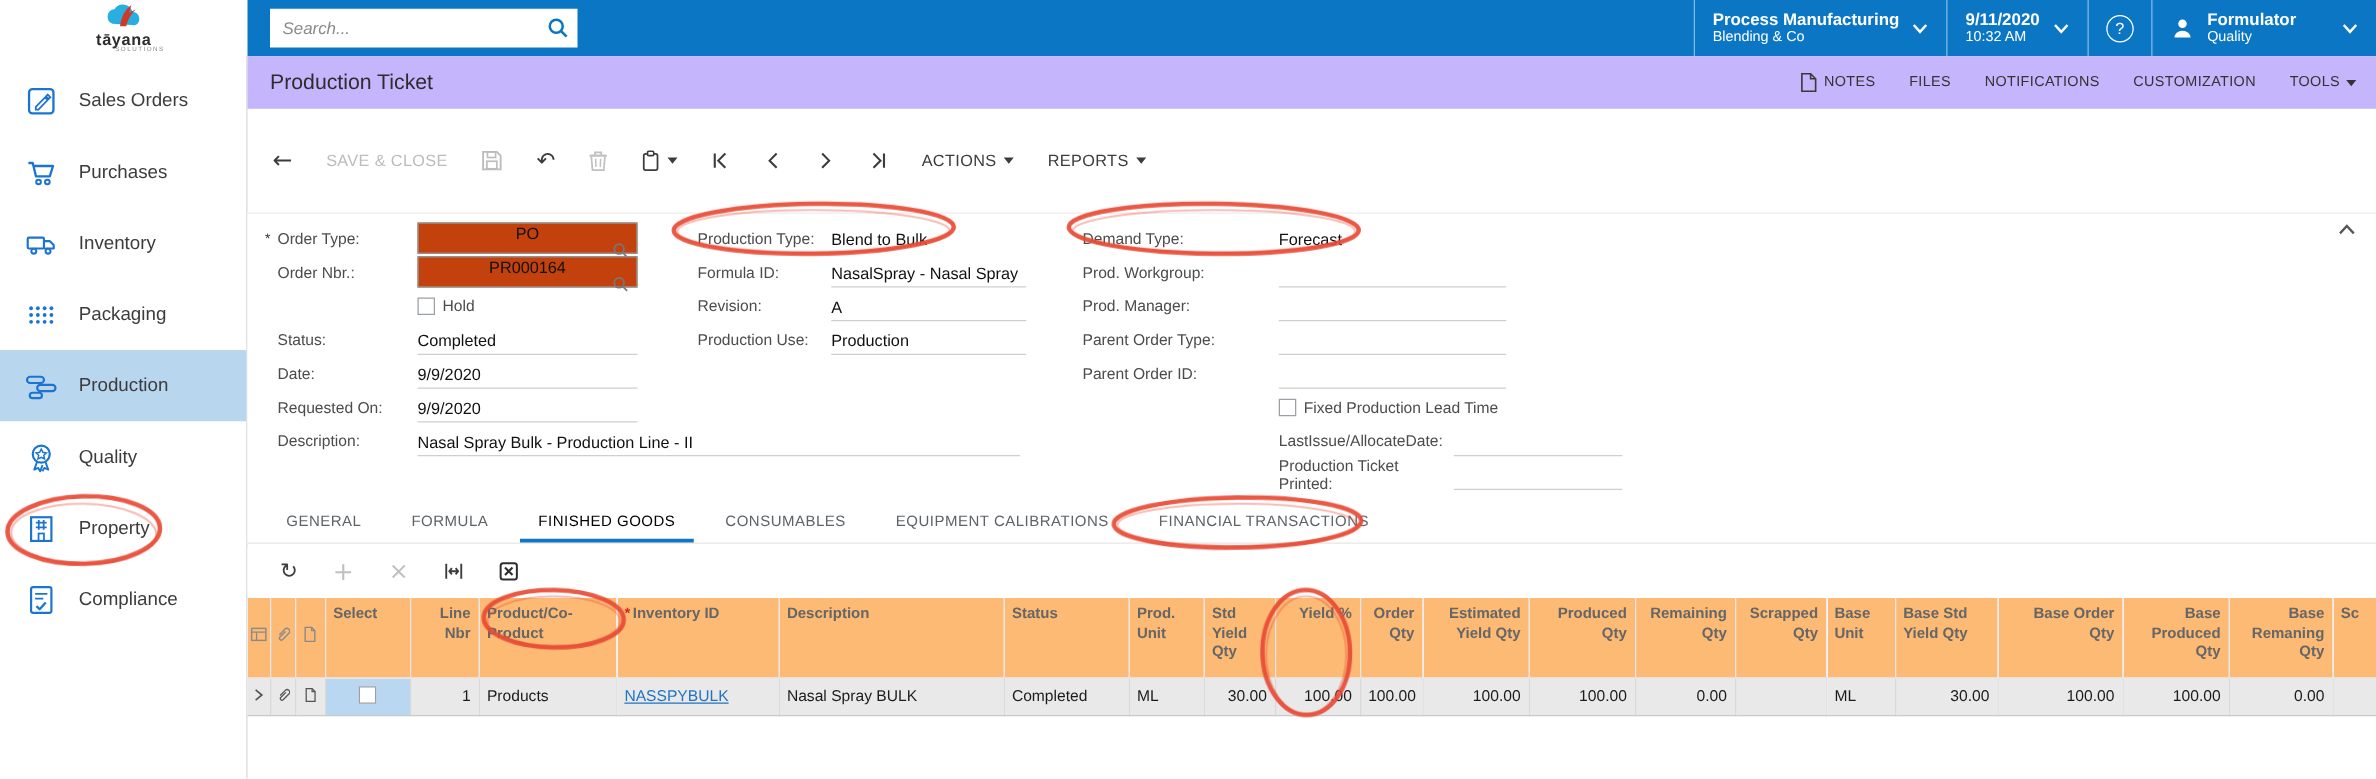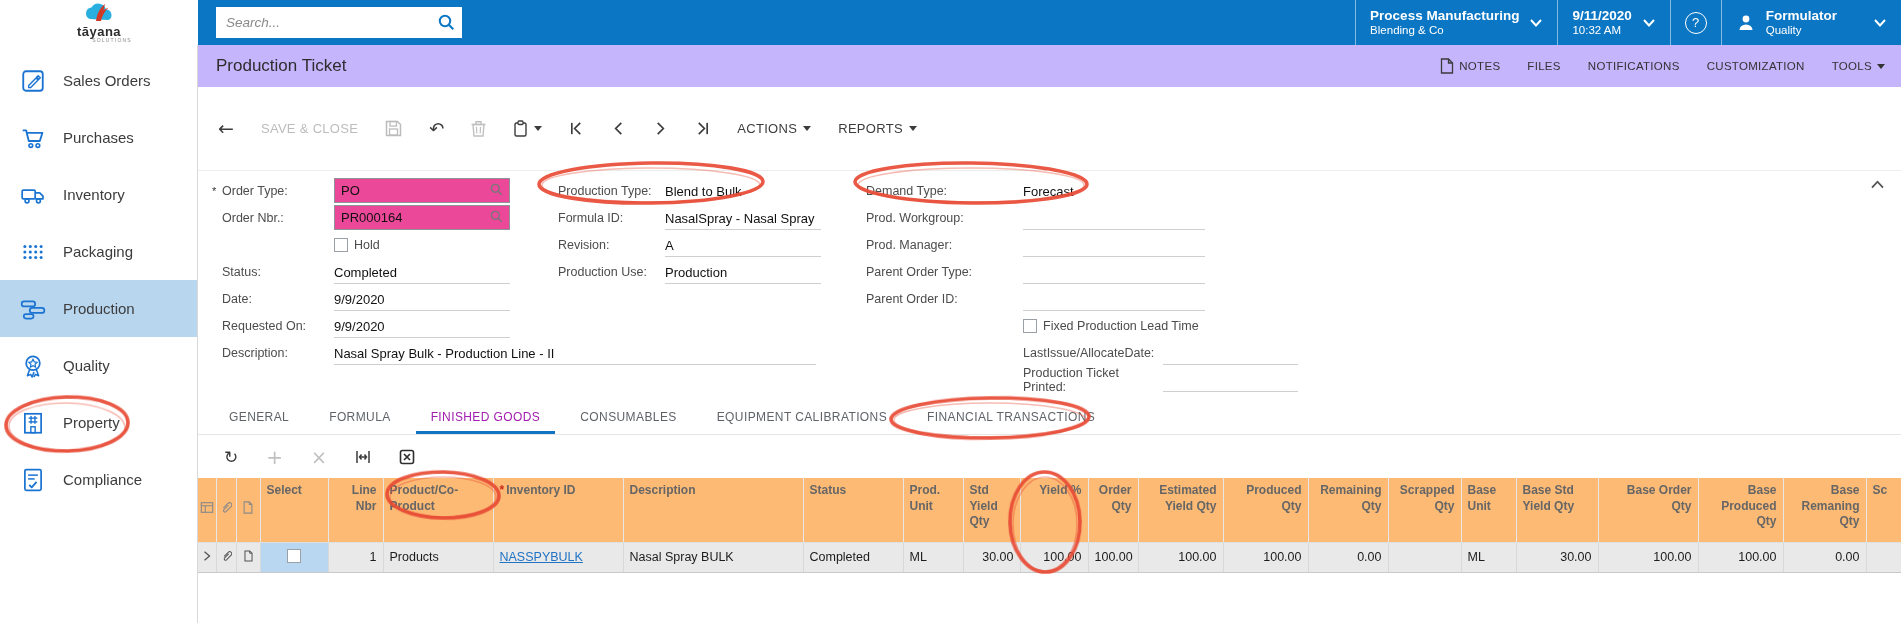--- a/index.html
+++ b/index.html
@@ -43,32 +43,32 @@
   .tlabel { font-size:13px; letter-spacing:.3px; }
 
   
   .form-panel { position:absolute; left:198px; top:170px; width:1703px; height:232px; border-top:1px solid #ededed; background:#fff; }
   .fcol { position:absolute; top:6px; }
   .fcol1 { left:14px; } .fcol2 { left:360px; } .fcol3 { left:668px; }
   .frow { height:27px; display:flex; align-items:center; }
   .req { width:10px; font-size:11px; color:#333; }
   .flabel { font-size:12.5px; color:#4c4c4c; }
   .fcol1 .flabel { width:112px; } .fcol2 .flabel { width:107px; } .fcol3 .flabel { width:157px; }
-  .lookup-box { width:176px; height:25px; border:1px solid #8f9498; background:#ec4899; display:flex; align-items:center; padding:0 6px; font-size:13px; color:#111; }
+  .lookup-box { width:176px; height:25px; border:1px solid #8f9498; background:#c2410c; display:flex; align-items:center; padding:0 6px; font-size:13px; color:#111;flex-direction:column; }
   .lookup-box .mag { margin-left:auto; cursor:pointer; }
   .uline { height:24px; display:flex; align-items:flex-end; padding-bottom:3px; border-bottom:1px solid #cfcfcf; font-size:13px; color:#111; }
   .w176 { width:176px; } .w156 { width:156px; } .w182 { width:182px; } .w482 { width:482px; } .w135 { width:135px; }
   .cb { width:14px; height:14px; border:1px solid #9aa0a6; background:#fff; display:inline-block; cursor:pointer; }
   .cb-lab { font-size:12.5px; color:#4c4c4c; margin-left:6px; }
   .collapse-btn { position:absolute; right:16px; top:176px; cursor:pointer; }
 
   
   .tabs { position:absolute; left:198px; top:402px; width:1703px; height:33px; display:flex; align-items:stretch; gap:10px; padding-left:16px; border-bottom:1px solid #e6e6e6; background:#fff; }
   .tab { display:flex; align-items:center; padding:0 15px; font-size:12px; color:#5f6368; letter-spacing:.4px; cursor:pointer; border-bottom:3px solid transparent; }
-  .tab.active { color:#a21caf; border-bottom-color:#1274c4; }
+  .tab.active { color:#000000; border-bottom-color:#1274c4; }
 
   
   .grid-toolbar { position:absolute; left:198px; top:438px; width:1703px; height:38px; display:flex; align-items:center; gap:28px; padding-left:26px; background:#fff; }
   .gbtn { cursor:pointer; display:flex; align-items:center; color:#3c3c3c; }
   .gbtn.disabled { color:#c0c0c0; }
   .g-glyph { font-size:17px; line-height:1; }
 
   
   .grid { position:absolute; left:198px; top:478px; width:1703px; }
   table { border-collapse:collapse; table-layout:fixed; width:1703px; }

